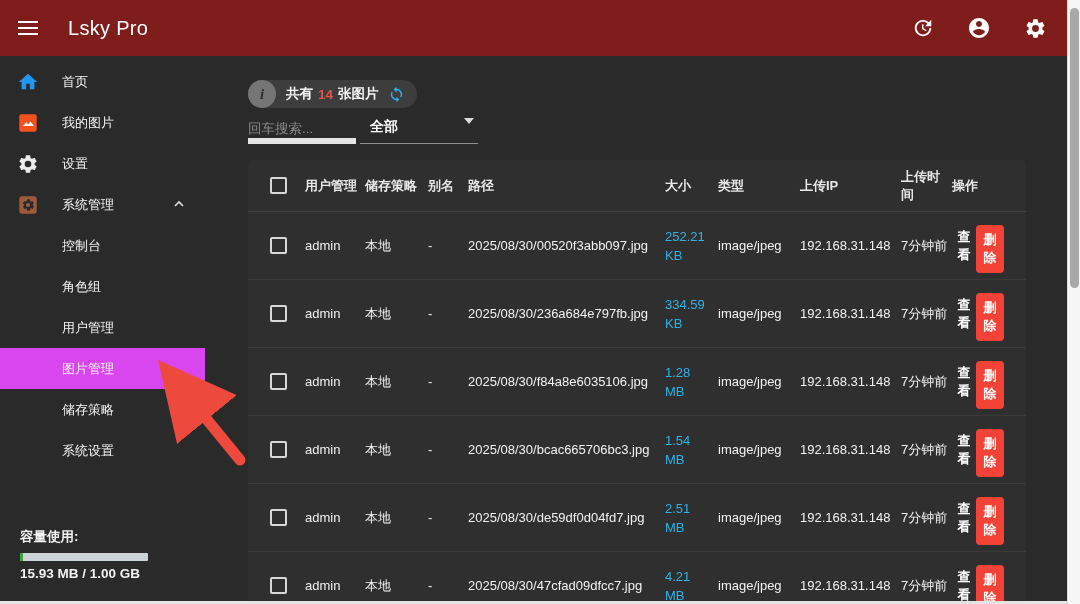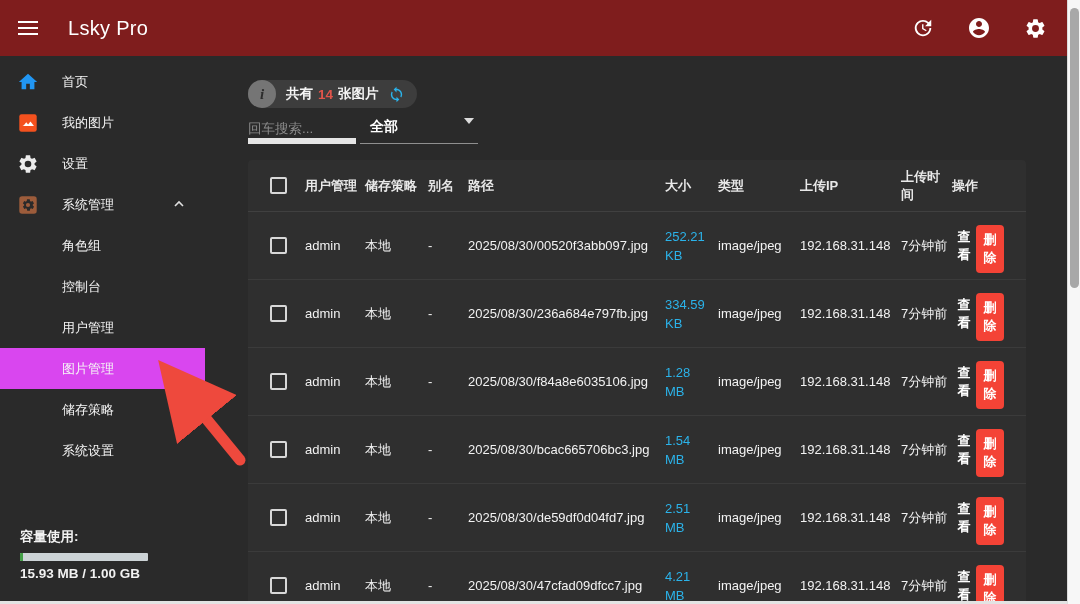--- a/index.html
+++ b/index.html
@@ -141,25 +141,25 @@
         </span>
         <span class="nav-label">系统管理</span>
         <span class="chev">
           <svg width="16" height="16" viewBox="0 0 24 24" fill="none" stroke="#e0e0e0" stroke-width="2.4">
               <path d="M6 15l6-6 6 6"></path>
             </svg>
         </span>
       </div>
       <div>
   <div class="subitem">
+    <span class="nav-label">控制台</span>
+  </div>
+
+  <div class="subitem">
     <span class="nav-label">角色组</span>
-  </div>
-
-  <div class="subitem">
-    <span class="nav-label">控制台</span>
   </div>
 
   <div class="subitem">
     <span class="nav-label">用户管理</span>
   </div>
 
   <div class="subitem active">
     <span class="nav-label">图片管理</span>
   </div>
 

